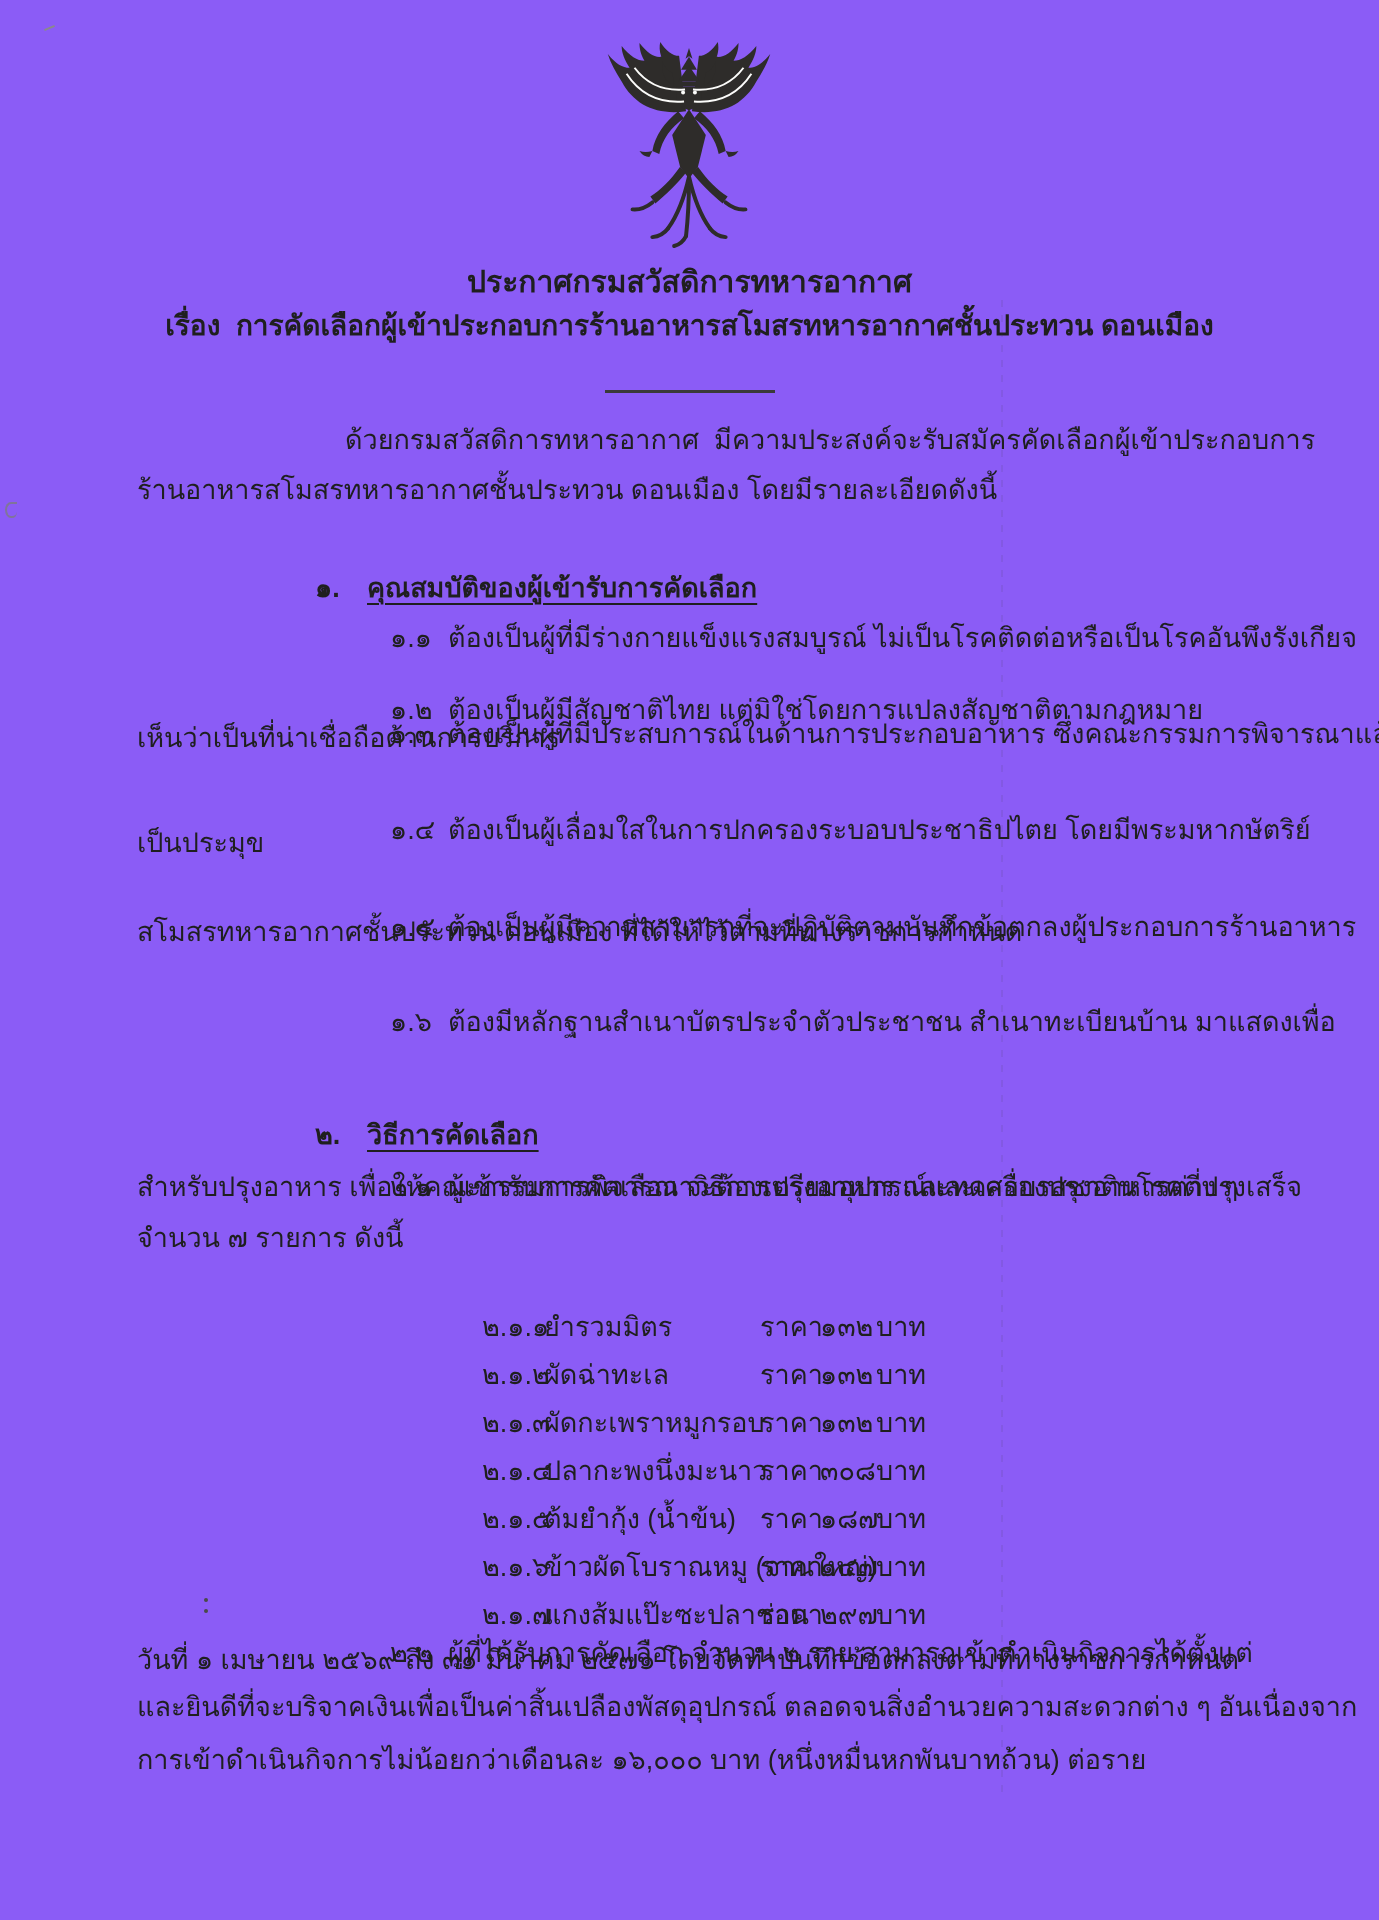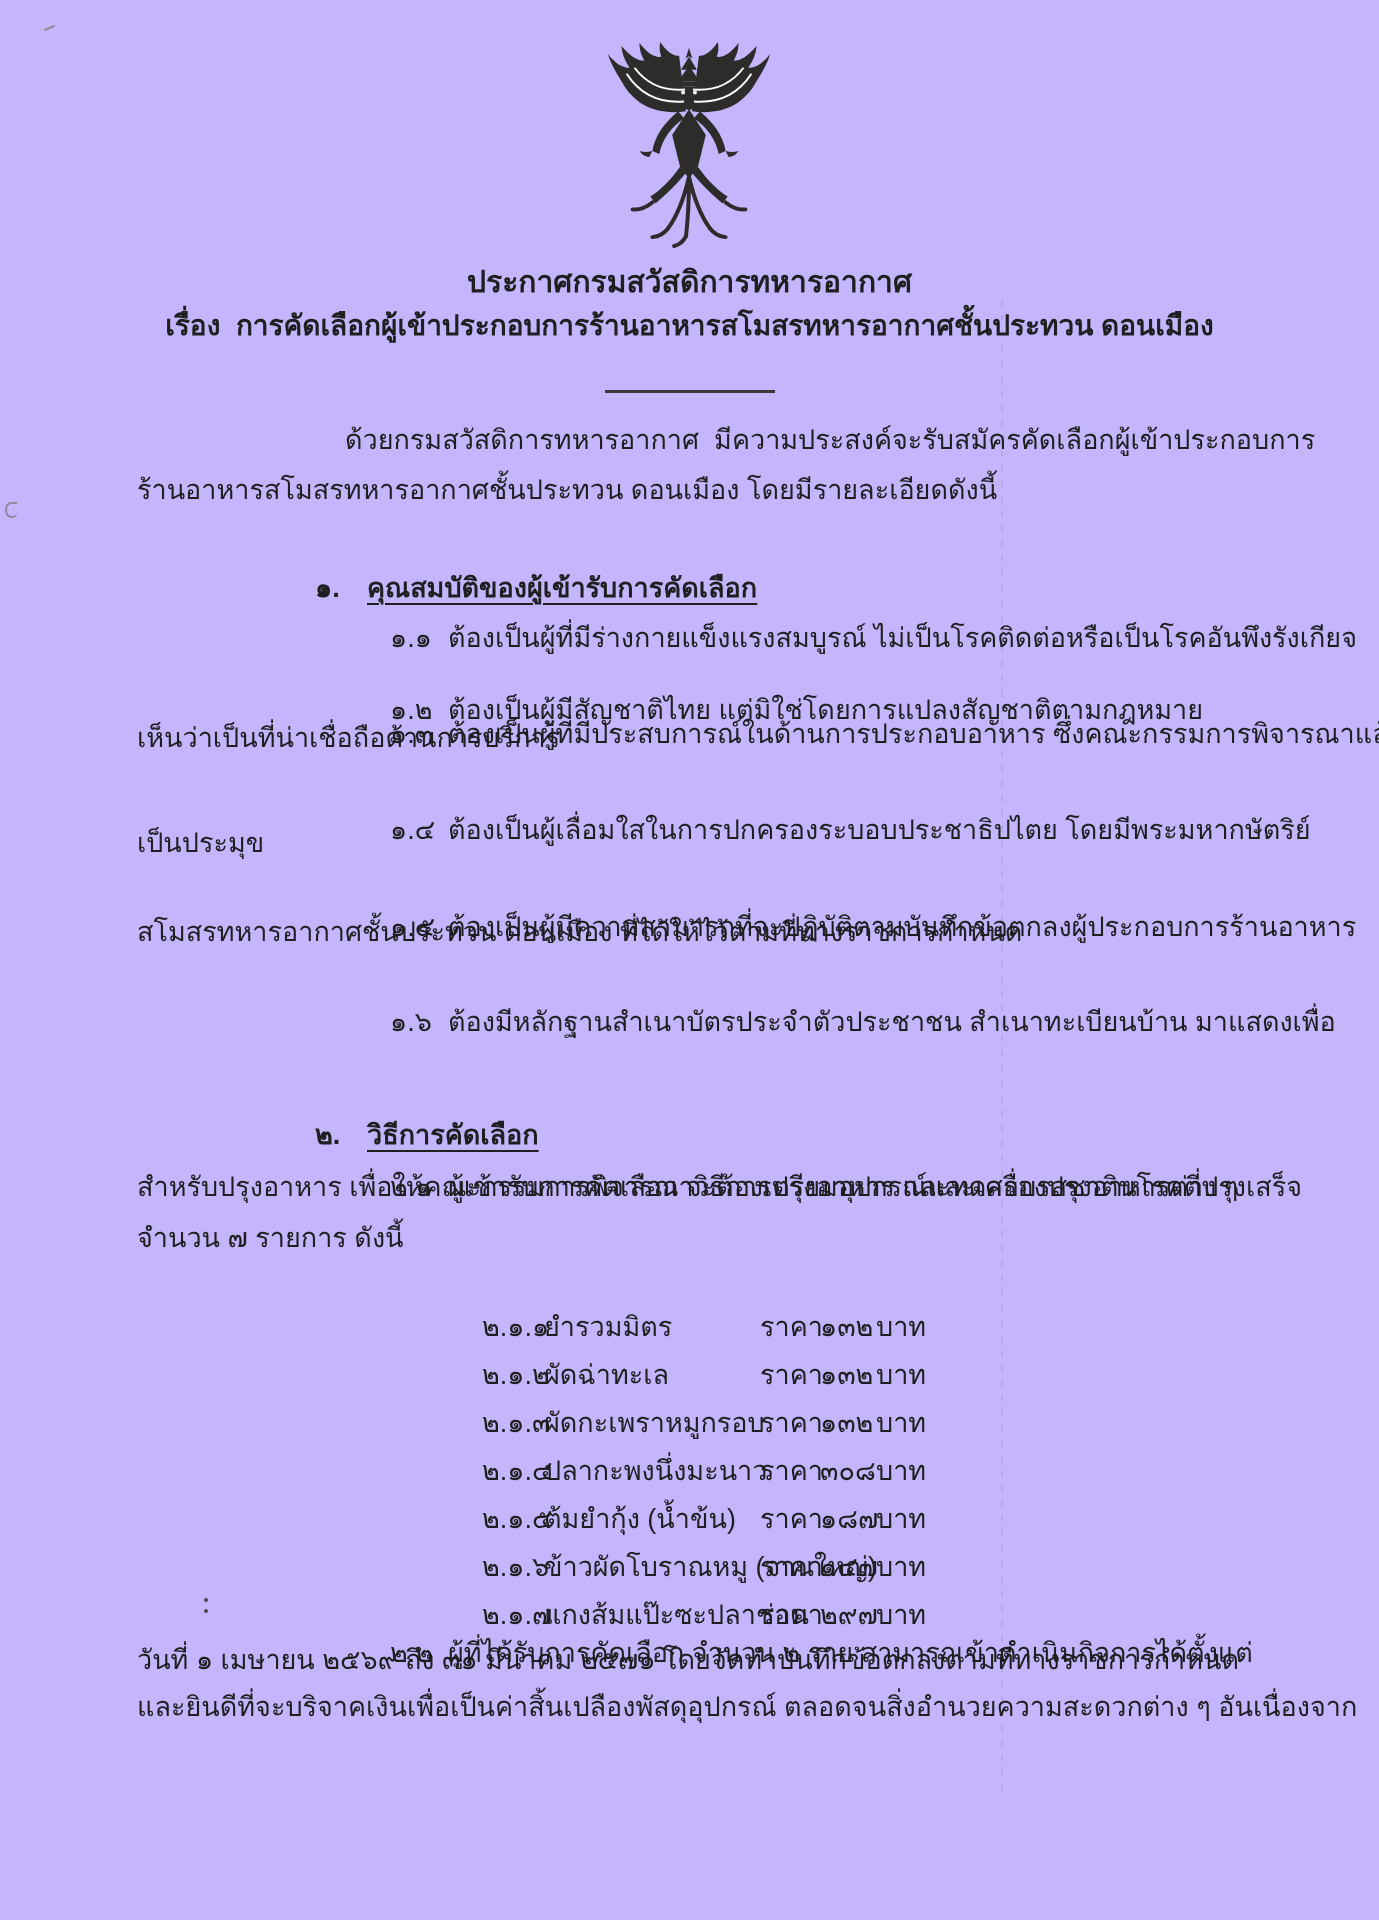--- a/index.html
+++ b/index.html
@@ -1,20 +1,20 @@
 <!DOCTYPE html>
 <html lang="th"><head>
 <meta charset="utf-8">
 <style>
   html,body{margin:0;padding:0;background:#e8e8e6;}
   .page{
     position:relative;
     width:1379px;height:1920px;
     margin:0 auto;
-    background:#c4b5fd;
+    background:#8b5cf6;
     overflow:hidden;
     font-family:"Liberation Sans","DejaVu Sans",sans-serif;
     color:#1f1f1f;
   }
   .ln{
     position:absolute;left:137px;
     white-space:pre;
     font-size:27px;line-height:40px;
   }
   .ind{left:345px;}
@@ -157,19 +157,20 @@
   </div>
   <div class="mrow" style="top:1555px">
     <span class="mno">๒.๑.๗</span><span class="mname">แกงส้มแป๊ะซะปลาช่อน</span><span class="mlabel">ราคา</span><span class="mval">๒๙๗</span><span class="munit">บาท</span>
   </div>
 
   <div class="ln itm" style="top:1593px">
     <span class="num">๒.๒</span><span>ผู้ที่ได้รับการคัดเลือก จำนวน ๒ ราย สามารถเข้าดำเนินกิจการได้ตั้งแต่</span>
   </div>
   <div class="ln" style="top:1640px">วันที่ ๑ เมษายน ๒๕๖๙ ถึง ๓๑ มีนาคม ๒๕๗๑ โดยจัดทำบันทึกข้อตกลงตามที่ทางราชการกำหนด</div>
   <div class="ln" style="top:1687px">และยินดีที่จะบริจาคเงินเพื่อเป็นค่าสิ้นเปลืองพัสดุอุปกรณ์ ตลอดจนสิ่งอำนวยความสะดวกต่าง ๆ อันเนื่องจาก</div>
+  <div class="ln" style="top:1740px">การเข้าดำเนินกิจการไม่น้อยกว่าเดือนละ ๑๖,๐๐๐ บาท (หนึ่งหมื่นหกพันบาทถ้วน) ต่อราย</div>
 
   <div class="scanline"></div>
   <div class="art1"></div>
   <div class="art2"></div>
   <div class="art3"></div>
 
 </div>
 
 </body></html>

